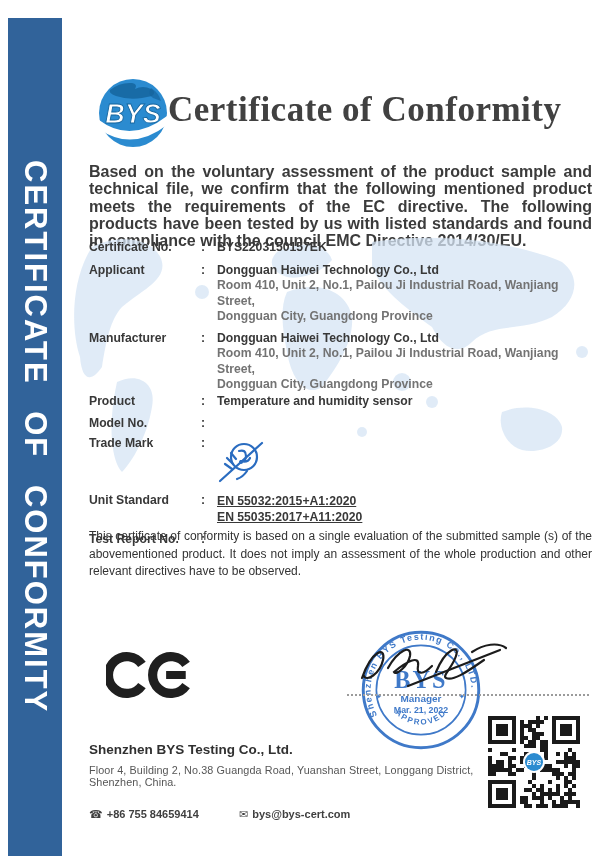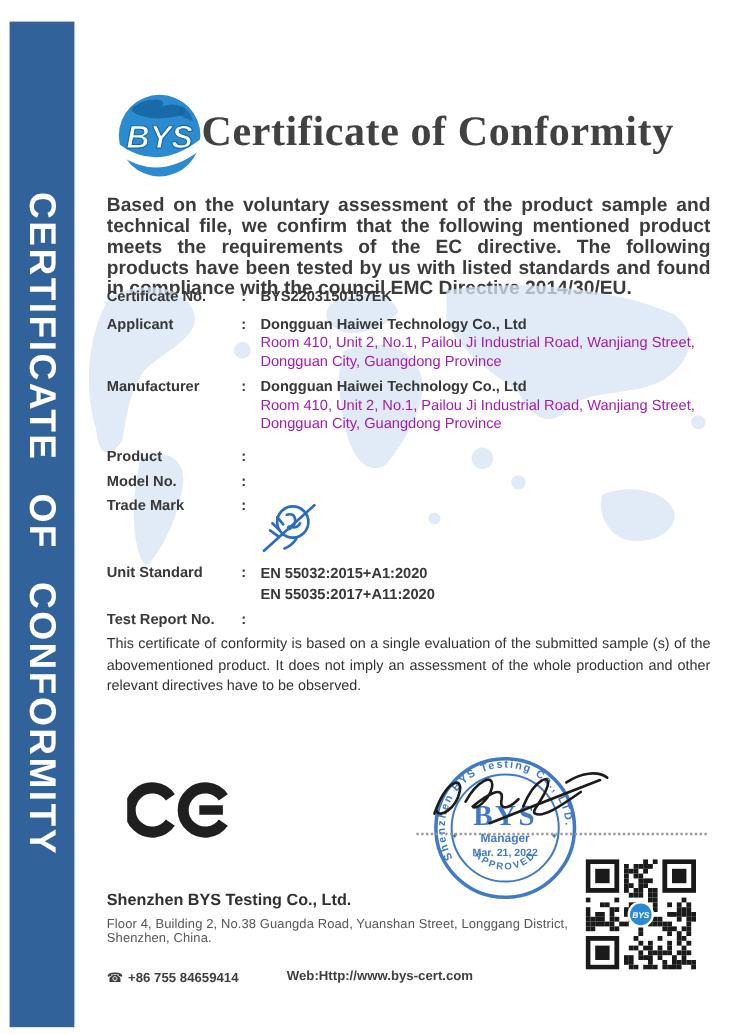--- a/index.html
+++ b/index.html
@@ -22,24 +22,24 @@
 
   
   .worldmap{position:absolute;left:62px;top:232px;width:540px;height:290px;opacity:.75;z-index:0;}
 
   
   .details{position:absolute;left:89px;top:240px;width:505px;font-size:12.2px;z-index:1;}
   .drow{display:flex;align-items:flex-start;}
   .dlabel{width:112px;font-weight:bold;color:#383838;flex:none;}
   .dcolon{width:16px;font-weight:bold;flex:none;}
   .dval{flex:1;font-weight:bold;color:#383838;line-height:15.5px;}
-  .addr{font-weight:normal;color:#a21caf;}
-  .mb7{margin-bottom:7px;} .mb6{margin-bottom:6px;} .mb13{margin-bottom:11px;}
+  .addr{font-weight:bold;color:#737373;}
+  .mb7{margin-bottom:7px;} .mb6{margin-bottom:6px;} .mb13{margin-bottom:1px;}
   .mb4{margin-bottom:4px;}
-  .std-line{line-height:16.5px;}
+  .std-line{line-height:16.5px;text-decoration:underline;}
   .tm-logo{width:48px;height:46px;margin-top:2px;}
 
   .closing{position:absolute;left:89px;top:528px;width:503px;font-size:12px;line-height:17.5px;
            color:#333;text-align:justify;}
 
   
   .ce{position:absolute;left:106px;top:637px;width:92px;height:76px;}
 
   
   .stamp{position:absolute;left:358px;top:627px;width:126px;height:126px;opacity:.92;}
@@ -118,20 +118,21 @@
       <div class="dval">
         <div>Dongguan Haiwei Technology Co., Ltd</div>
         <div class="addr">Room 410, Unit 2, No.1, Pailou Ji Industrial Road, Wanjiang Street,</div>
         <div class="addr">Dongguan City, Guangdong Province</div>
       </div>
     </div>
 
     <div class="drow mb7">
       <div class="dlabel">Product</div>
       <div class="dcolon">:</div>
+      <div class="dval">Temperature and humidity sensor</div>
     </div>
 
     <div class="drow mb6">
       <div class="dlabel">Model No.</div>
       <div class="dcolon">:</div>
     </div>
 
     <div class="drow mb4">
       <div class="dlabel">Trade Mark</div>
       <div class="dcolon">:</div>
@@ -389,17 +390,19 @@
       <text x="46" y="49" text-anchor="middle" font-size="7" font-weight="bold" font-style="italic" fill="#ffffff" font-family="Liberation Sans, sans-serif">BYS</text>
     </svg>
 
   <div class="footer">
     <div class="f-company">Shenzhen BYS Testing Co., Ltd.</div>
     <div class="f-address">Floor 4, Building 2, No.38 Guangda Road, Yuanshan Street, Longgang District, Shenzhen, China.</div>
     <div class="f-contacts">
       <div class="f-phone">
         <span class="f-ico">☎</span><span>+86 755 84659414</span>
       </div>
-      <div class="f-web">Web:Http://www.bys-cert.com</div>
+      <div class="f-email">
+        <span class="f-ico">✉</span><span>bys@bys-cert.com</span>
+      </div>
     </div>
   </div>
 
 </div>
 
 </body></html>

